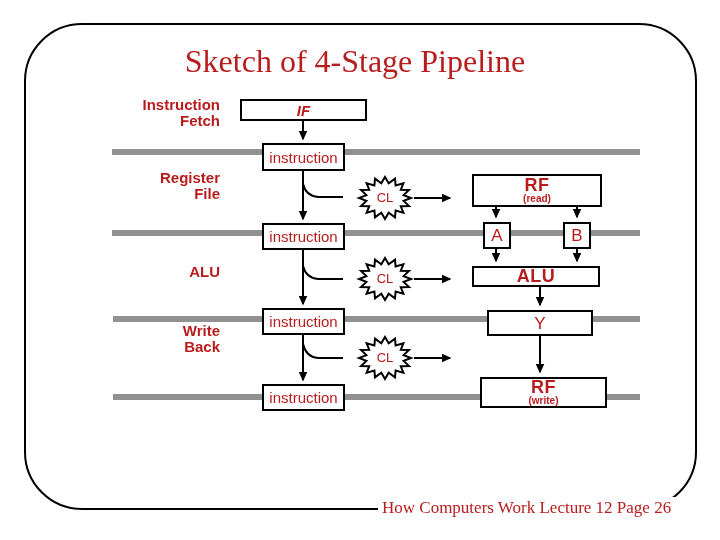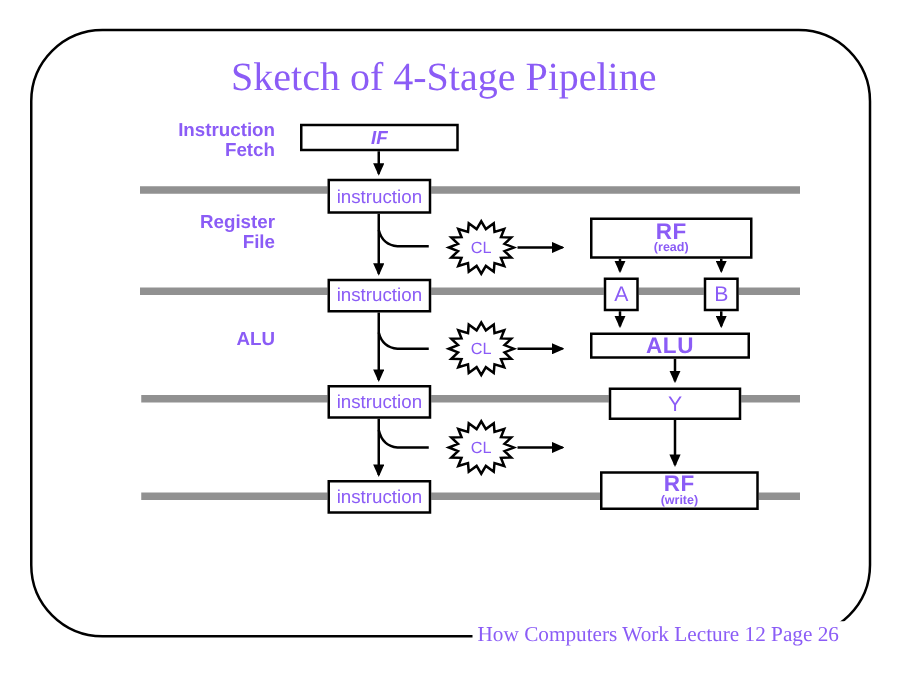--- a/index.html
+++ b/index.html
@@ -1,17 +1,17 @@
 <!DOCTYPE html>
 <html><head>
 <meta charset="utf-8">
 <style>
   html,body{margin:0;padding:0;background:#fff;}
   .canvas{position:relative;width:720px;height:540px;background:#ffffff;overflow:hidden;
-          font-family:"Liberation Sans",sans-serif;color:#8b5cf6;}
+          font-family:"Liberation Sans",sans-serif;color:#b91c1c;}
   .slide-border{position:absolute;left:24px;top:23px;width:673px;height:487px;
                 border:2px solid #000;border-radius:58px;box-sizing:border-box;z-index:0;}
   .title{position:absolute;left:115px;top:44px;width:480px;text-align:center;
          font-family:"Liberation Serif",serif;font-size:32px;line-height:34px;z-index:2;}
   .footer{position:absolute;left:378px;top:497px;background:#fff;padding:0 8px 0 4px;
           font-family:"Liberation Serif",serif;font-size:17px;line-height:21px;z-index:6;}
   .stage-label{position:absolute;left:80px;width:140px;text-align:right;
                font-size:15px;font-weight:bold;line-height:16px;z-index:2;}
   .bar{position:absolute;height:6px;background:#919191;z-index:1;}
   .box{position:absolute;background:#fff;border:2px solid #000;box-sizing:border-box;
@@ -40,20 +40,24 @@
   <div class="stage-label" style="top:97px;">
     <div>Instruction</div>
     <div>Fetch</div>
   </div>
   <div class="stage-label" style="top:170px;text-align:right;">
     <div>Register</div>
     <div>File</div>
   </div>
   <div class="stage-label" style="top:264px;">
     <div>ALU</div>
+  </div>
+  <div class="stage-label" style="top:323px;">
+    <div>Write</div>
+    <div>Back</div>
   </div>
 
   <div class="bar" style="left:112px;top:149px;width:528px;"></div>
   <div class="bar" style="left:112px;top:230px;width:528px;"></div>
   <div class="bar" style="left:113px;top:316px;width:527px;"></div>
   <div class="bar" style="left:113px;top:394px;width:527px;"></div>
 
   <div class="box" style="left:240px;top:99px;width:127px;height:22px;font-style:italic;">
     <span class="lbl-bold">IF</span>
   </div>

